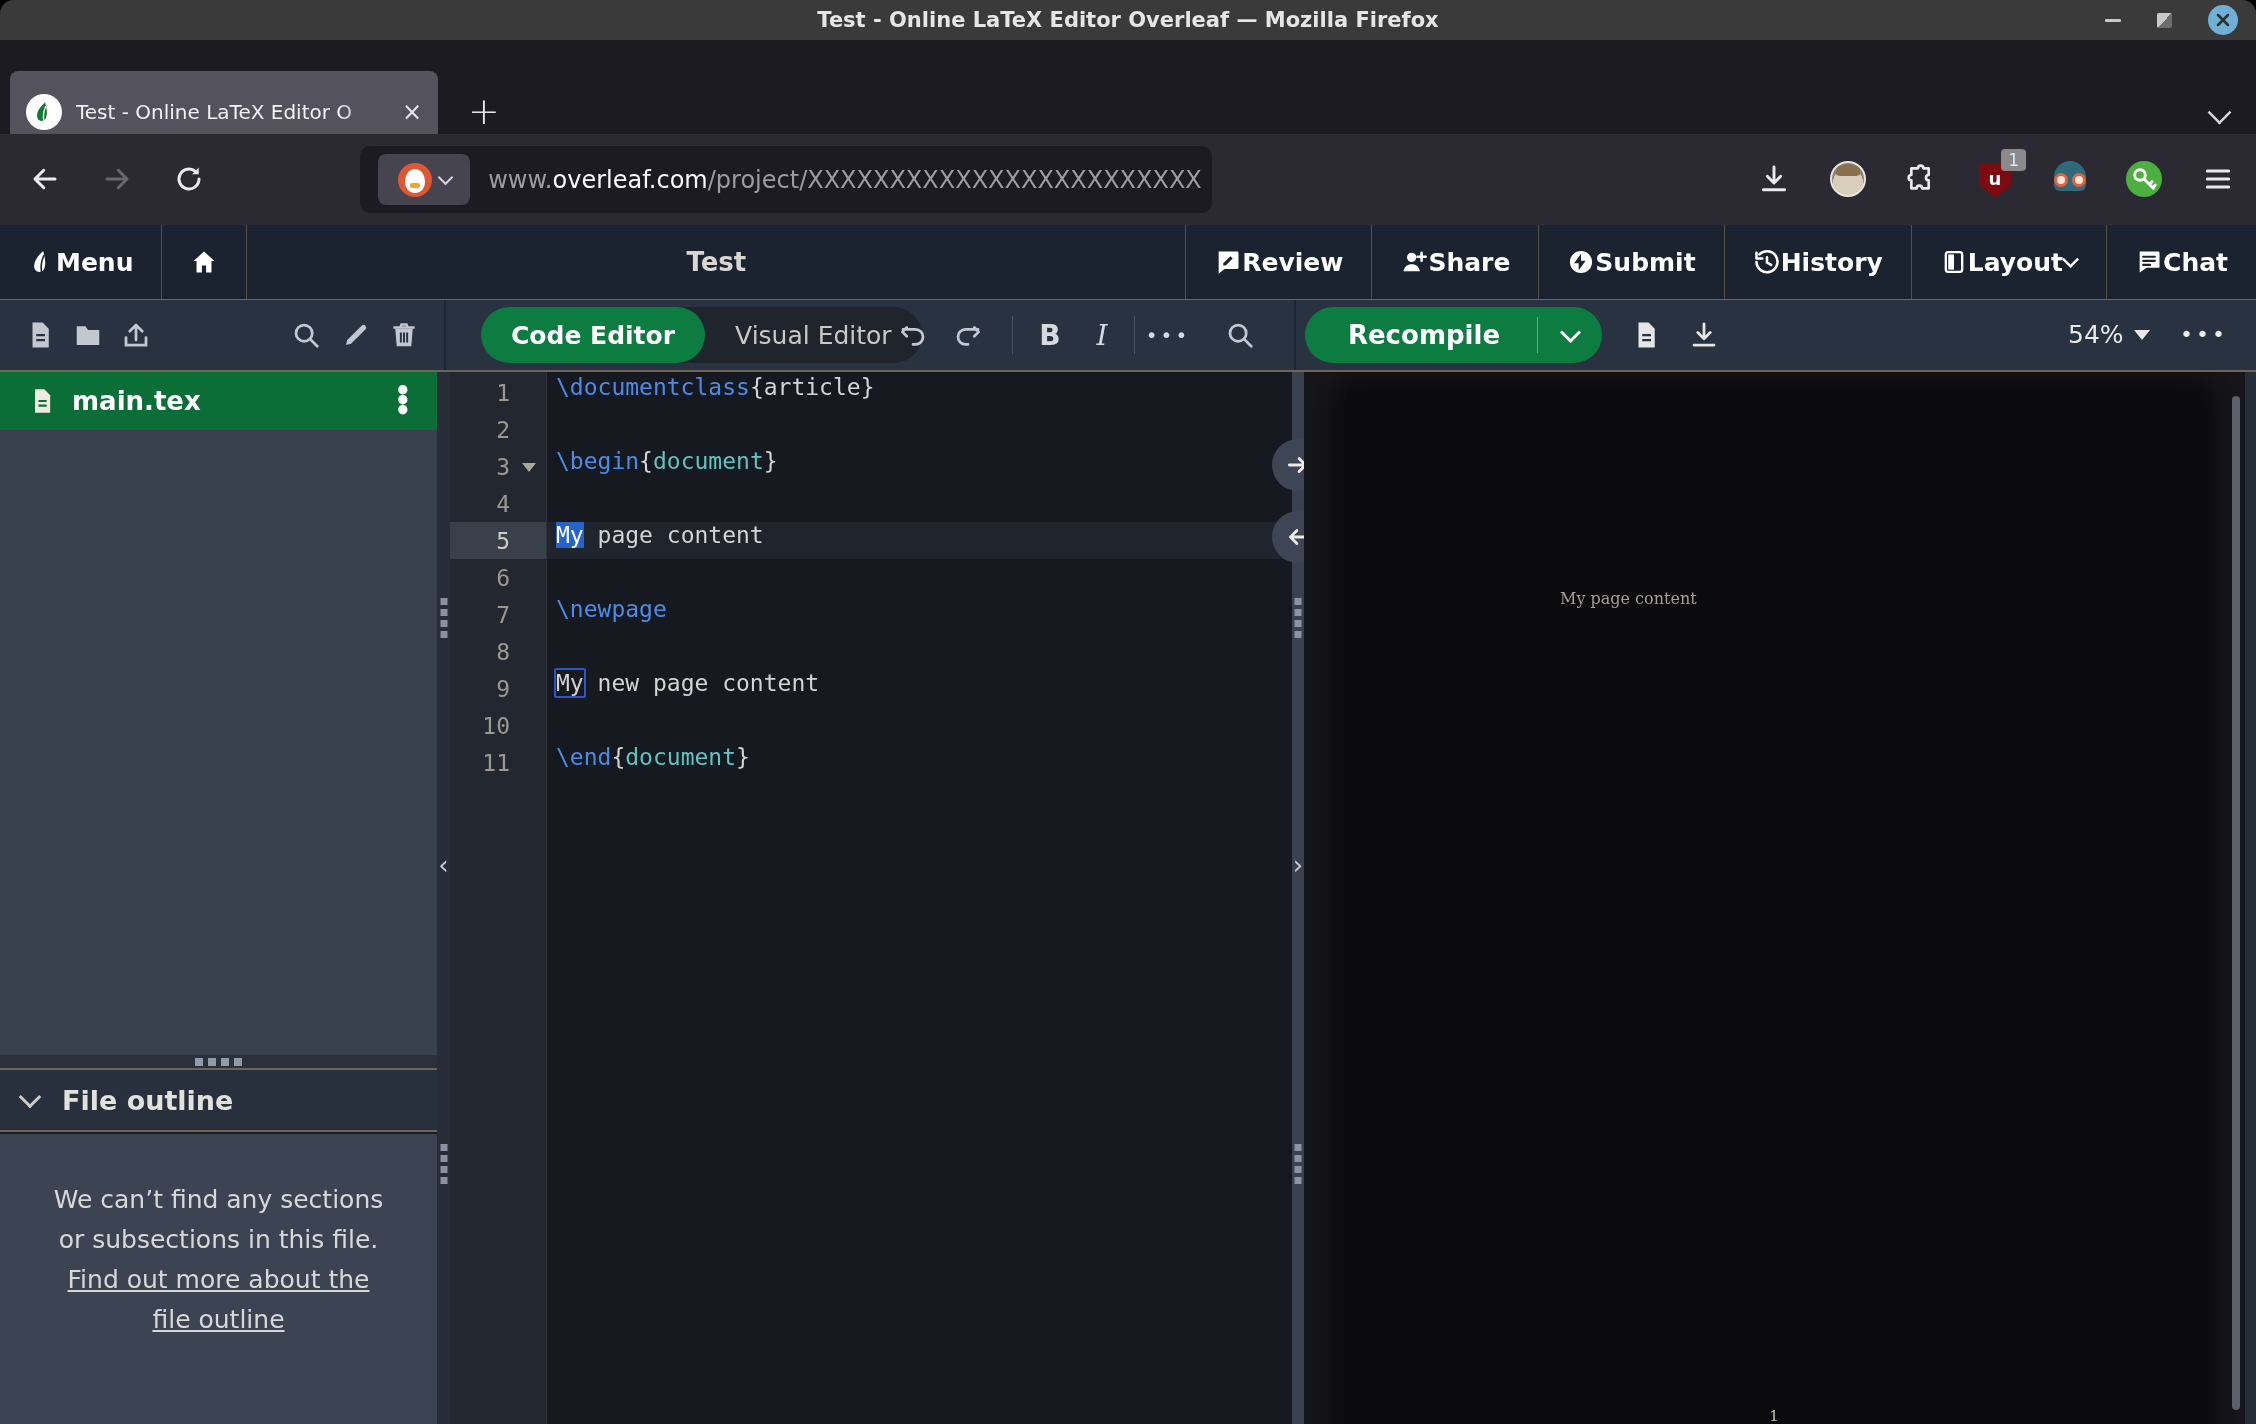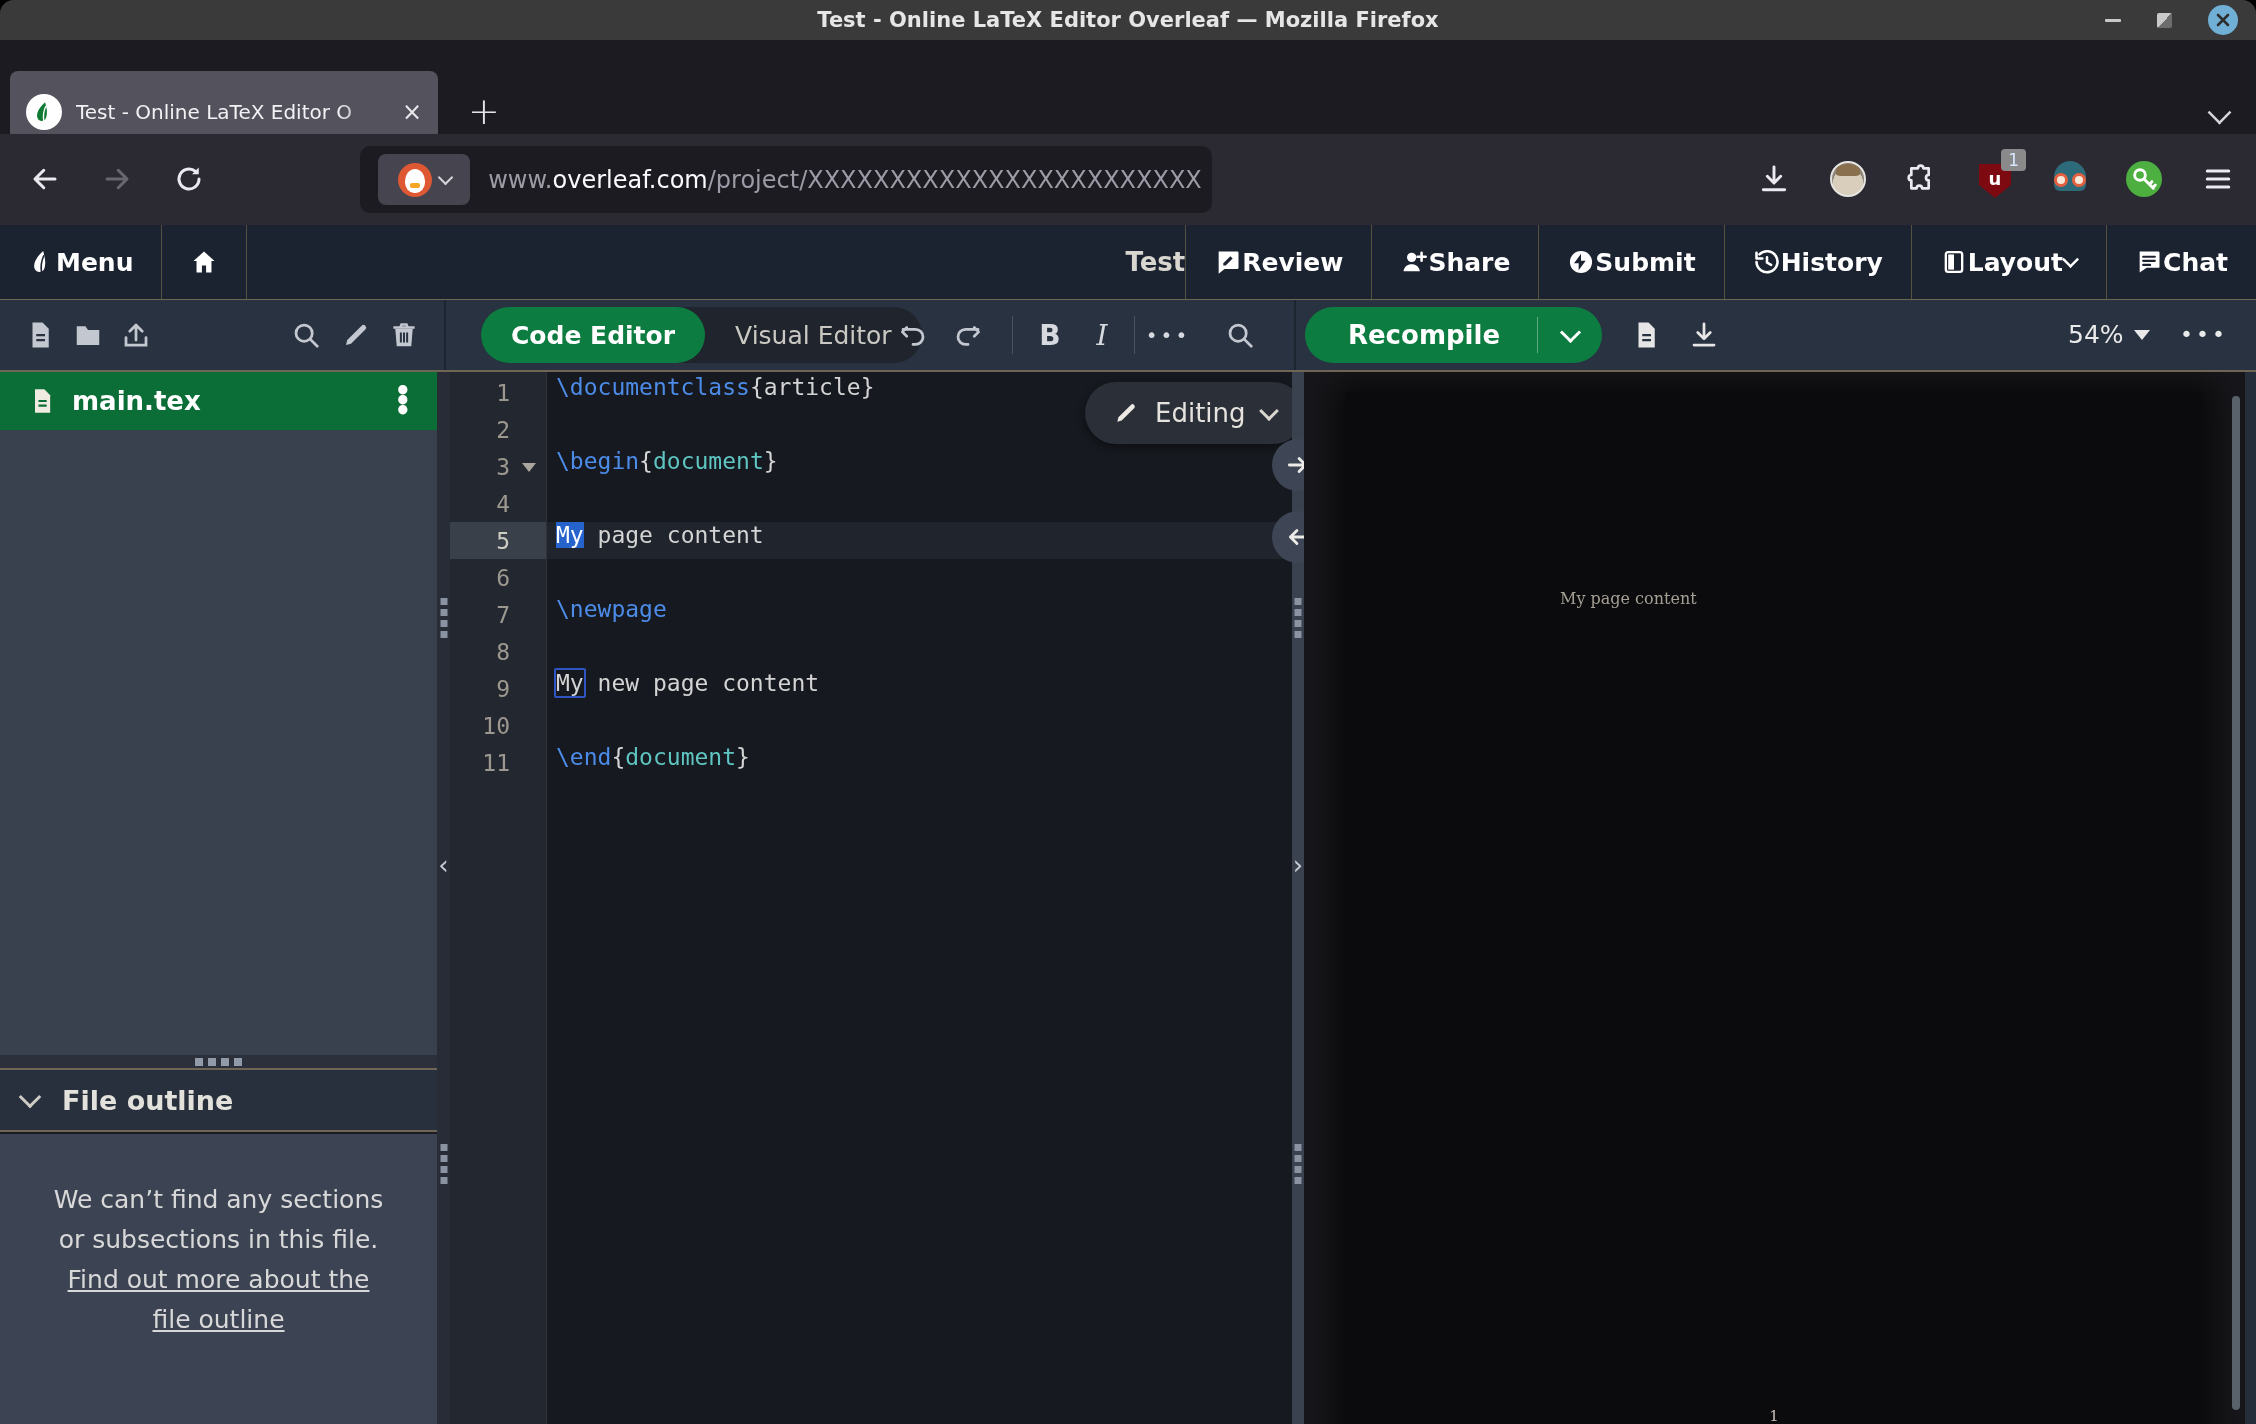--- a/index.html
+++ b/index.html
@@ -51,21 +51,21 @@
   .cookieface{width:36px;height:36px;position:relative;}
   .cookieface .hood{position:absolute;left:2px;top:0;width:32px;height:30px;background:#2e6b7a;border-radius:16px 16px 6px 6px;}
   .cookieface .g1,.cookieface .g2{position:absolute;top:12px;width:14px;height:14px;border:3px solid #e2603f;border-radius:50%;background:#f7e8d9;box-sizing:border-box;}
   .cookieface .g1{left:2px;} .cookieface .g2{left:20px;}
   .keyicon{width:36px;height:36px;border-radius:50%;background:#4caf3f;display:flex;align-items:center;justify-content:center;}
 
   
   .appheader{left:0;top:225px;width:2256px;height:74px;background:#1b2230;border-bottom:2px solid #6e6554;display:flex;align-items:stretch;color:#fff;}
   .hd-btn{display:flex;align-items:center;padding:0 28px;font-size:25px;font-weight:600;color:#fff;}
   .hd-div{width:1px;background:#56503f;}
-  .hd-center{flex:1;display:flex;align-items:center;justify-content:flex-end;}
+  .hd-center{flex:1;display:flex;align-items:center;justify-content:center;}
   .proj-title{font-size:26px;font-weight:600;color:#d9d6cf;}
   .hd-btn svg{width:28px;height:28px;}
 
   
   .toolrow{left:0;top:300px;width:2256px;height:70px;background:#293241;border-bottom:2px solid #6e6554;}
   .tool-ic{position:absolute;top:17px;width:36px;height:36px;color:#c3c7cf;display:flex;align-items:center;justify-content:center;}
   .tool-ic svg{width:30px;height:30px;}
   .panel-div{position:absolute;top:0;bottom:0;width:2px;background:#1d2531;}
   .toggle{position:absolute;left:481px;top:7px;height:56px;background:#1f242d;border-radius:28px;display:flex;align-items:center;}
   .pill-code{height:56px;background:#0d7c40;border-radius:28px;display:flex;align-items:center;padding:0 30px;color:#fff;font-size:25px;font-weight:700;}
@@ -492,27 +492,20 @@
         <div class="c-row active"><span class="tok-selected">My</span><span class="tok-plain"> page content</span></div>
         <div class="c-row"></div>
         <div class="c-row"><span class="tok-kw">\newpage</span></div>
         <div class="c-row"></div>
         <div class="c-row"><span class="tok-match">My</span><span class="tok-plain"> new page content</span></div>
         <div class="c-row"></div>
         <div class="c-row"><span class="tok-kw">\end</span><span class="tok-plain">{</span><span class="tok-env">document</span><span class="tok-plain">}</span></div>
       </div>
   </div>
 
-  <div class="abs editing-pill">
-    <svg viewBox="0 0 24 24">
-        <path d="M4 20l1-4L16.5 4.5a2 2 0 0 1 3 3L8 19z" fill="currentColor"></path>
-      </svg>
-    <span>Editing</span>
-    <span class="chev"></span>
-  </div>
 
   <div class="abs vres vres-r">
     <span class="circle-btn" style="top:67px">
       <svg viewBox="0 0 24 24">
           <path d="M4 12h15M13 6l6 6-6 6" stroke="currentColor" stroke-width="2.6" fill="none" stroke-linecap="round" stroke-linejoin="round"></path>
         </svg>
     </span>
     <span class="circle-btn" style="top:139px">
       <svg viewBox="0 0 24 24">
           <path d="M20 12H5M11 6l-6 6 6 6" stroke="currentColor" stroke-width="2.6" fill="none" stroke-linecap="round" stroke-linejoin="round"></path>

